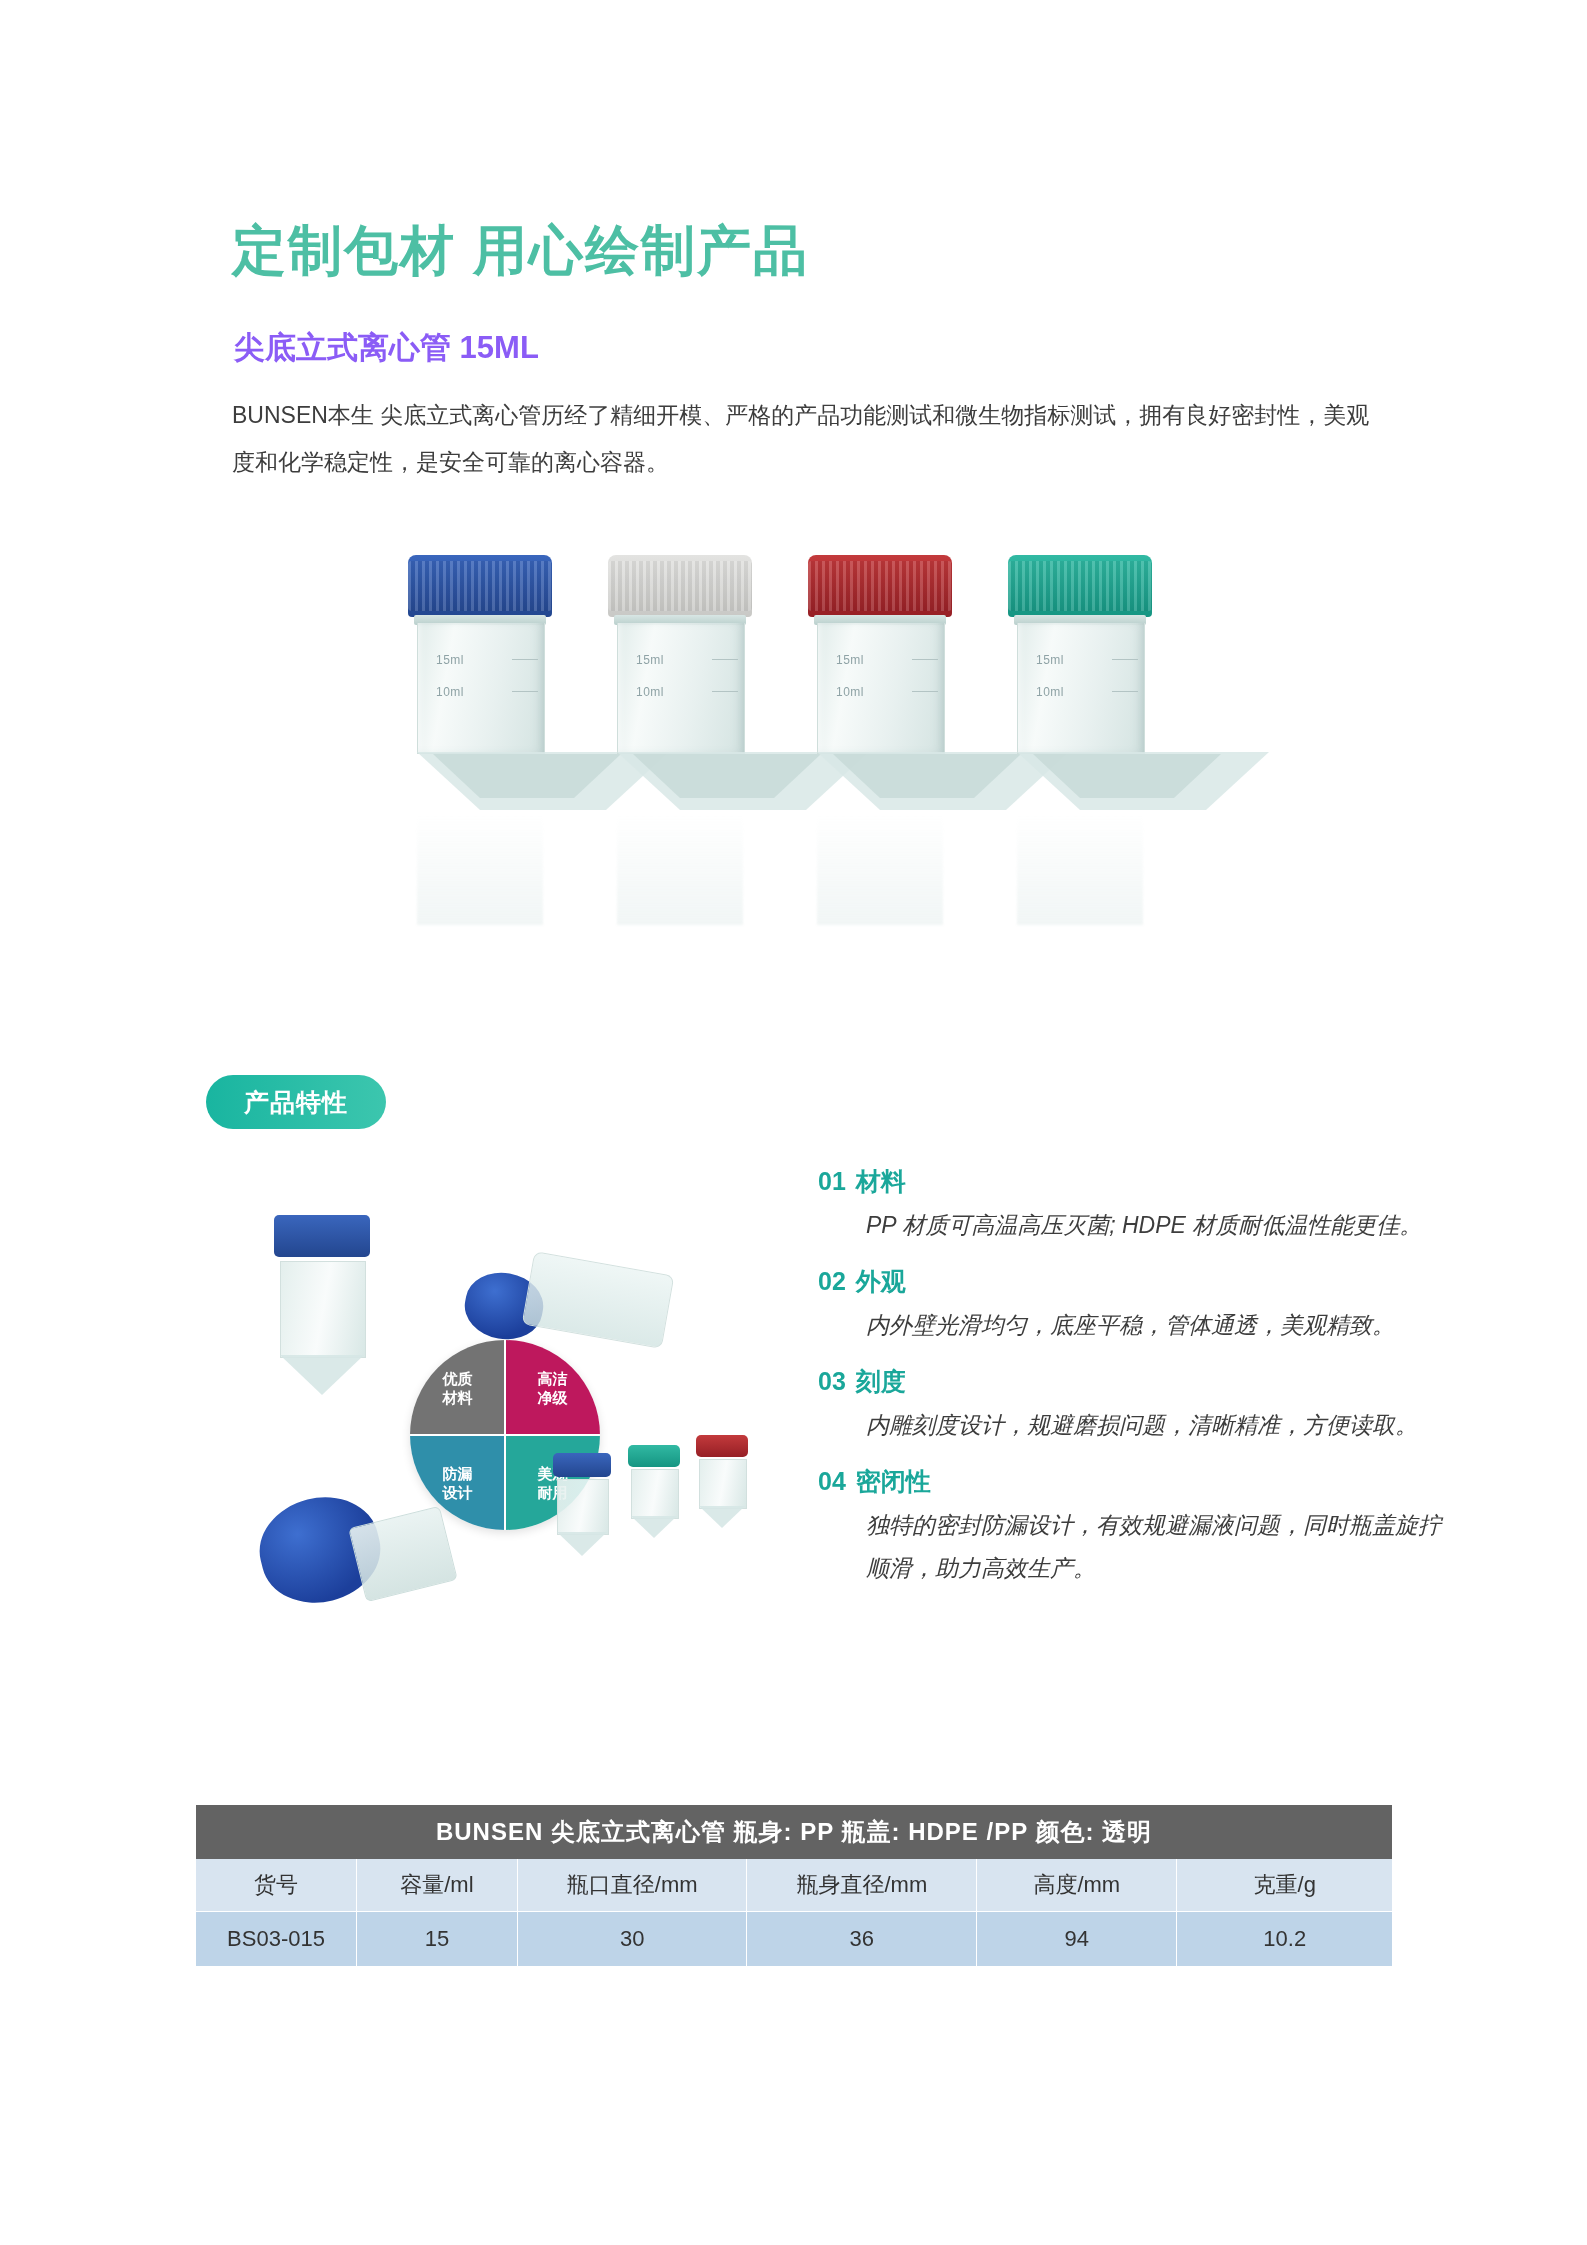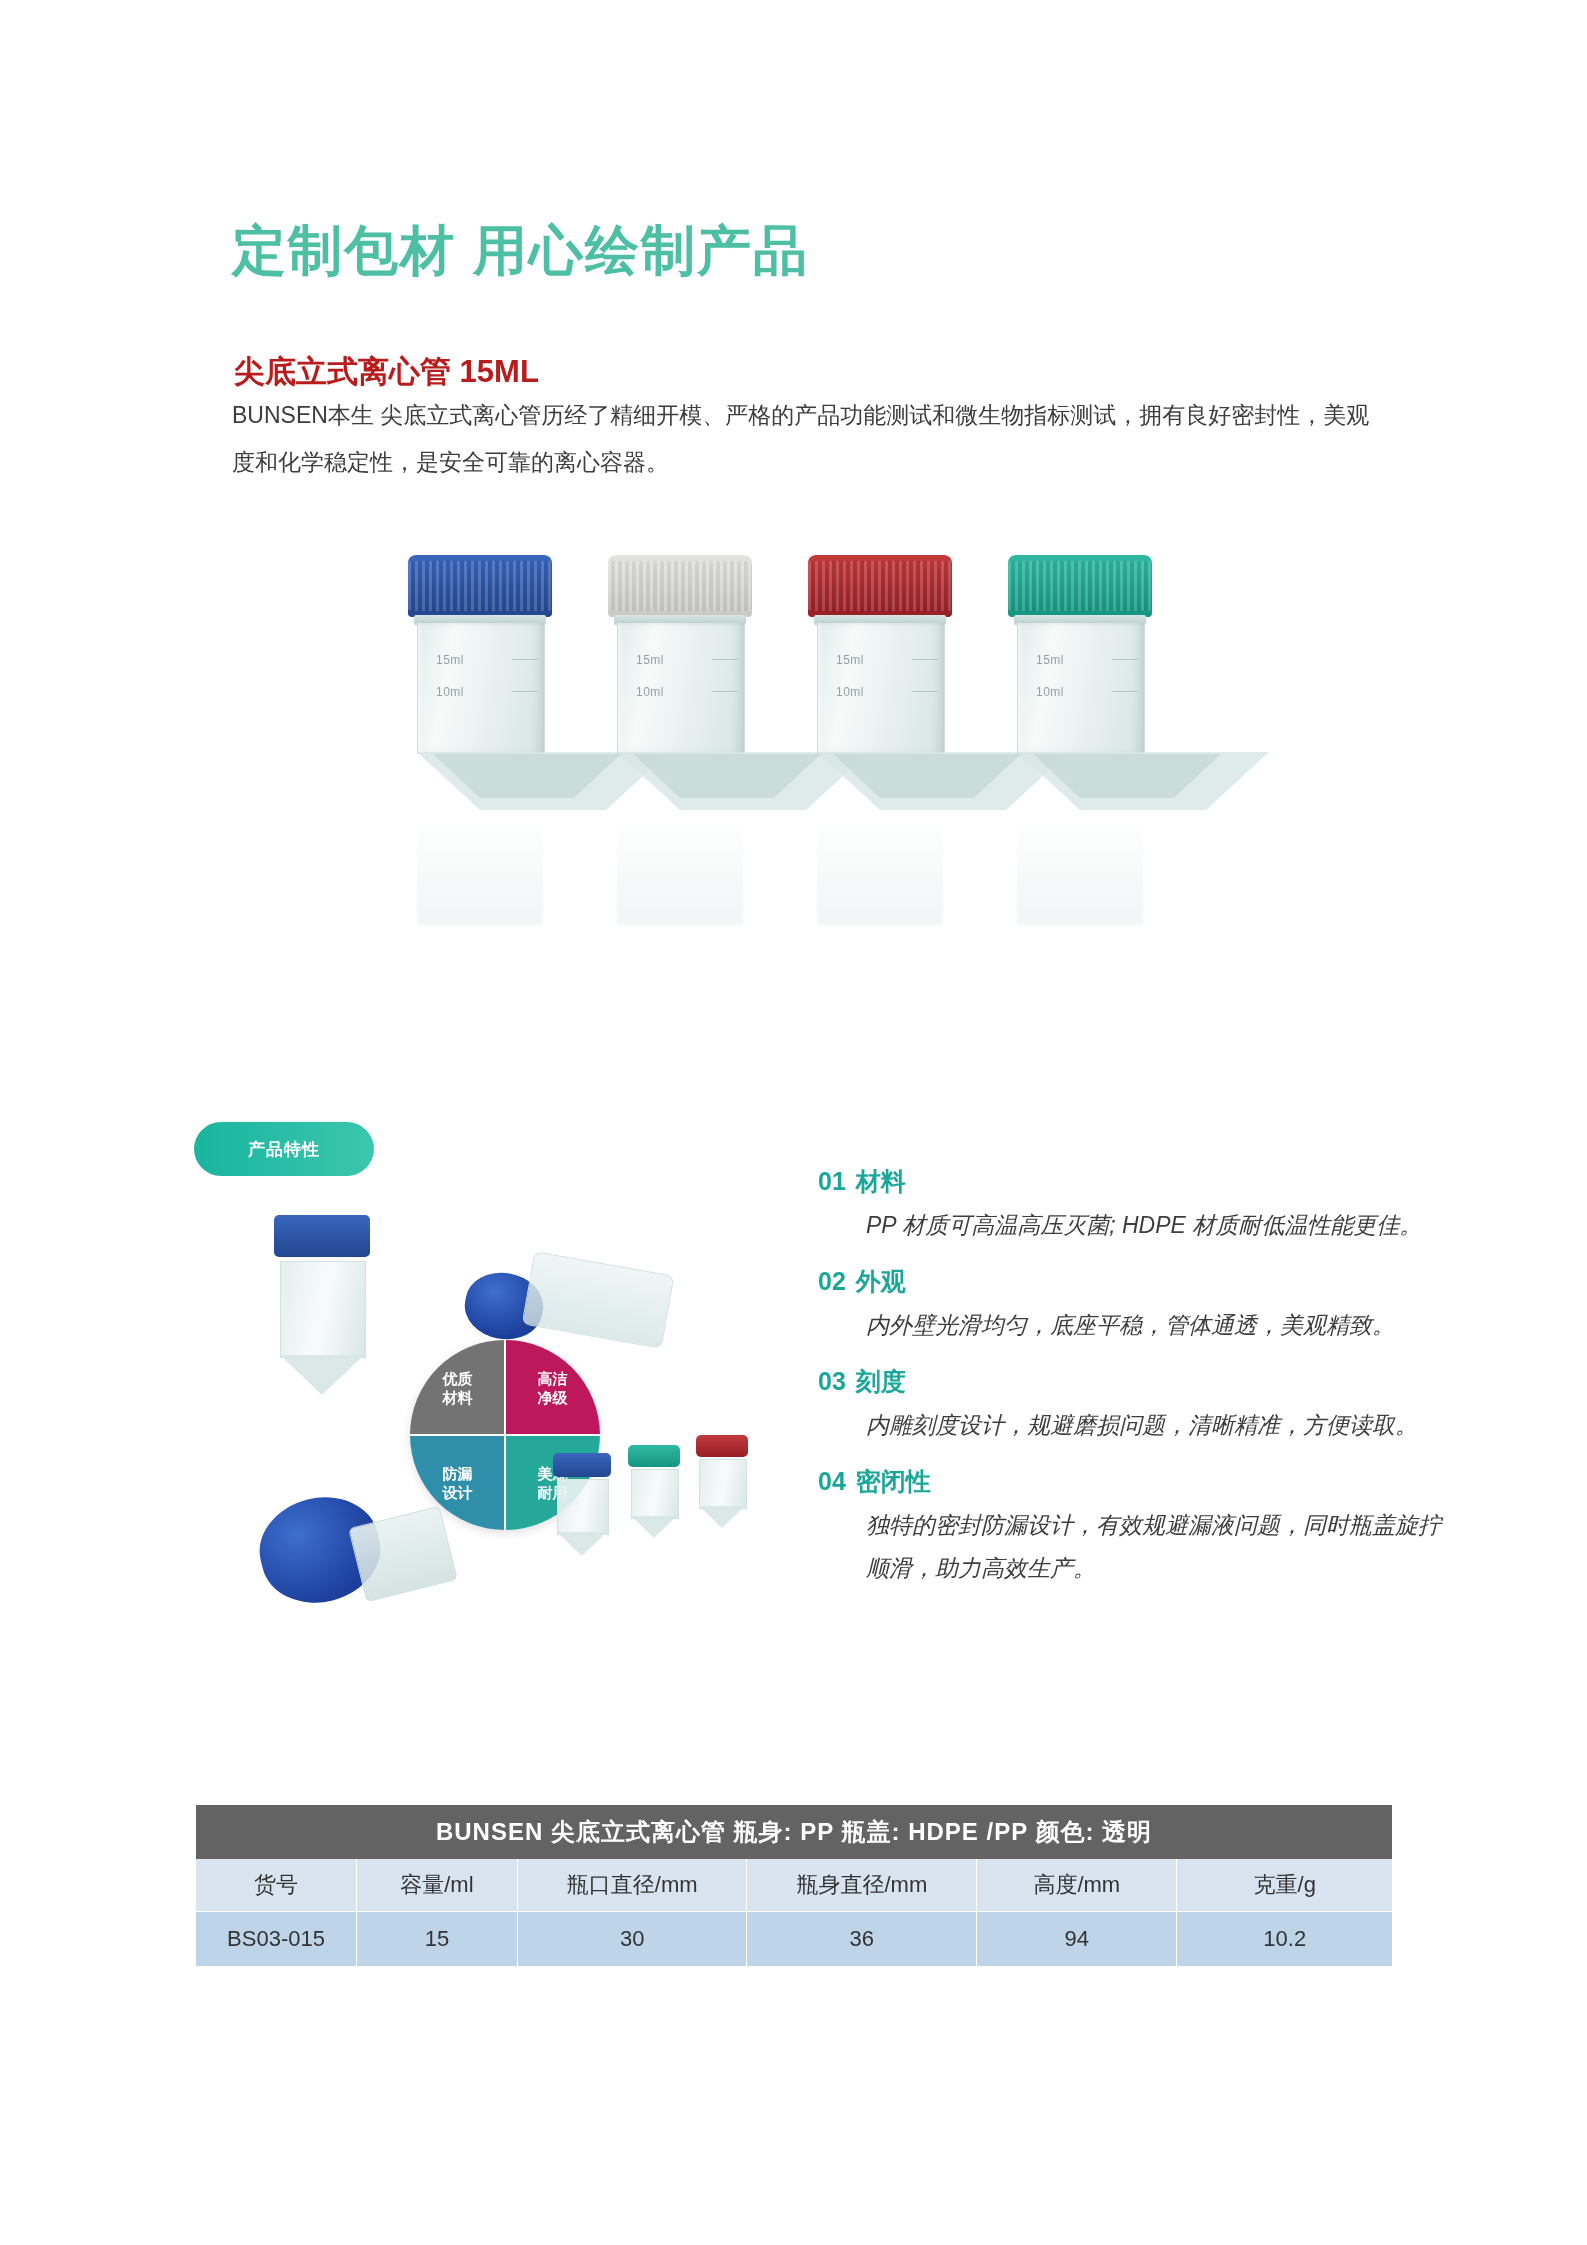--- a/index.html
+++ b/index.html
@@ -32,23 +32,22 @@
     color: #4dbfa4;
     letter-spacing: 2px;
     white-space: nowrap;
   }
   .sub-title {
     position: absolute;
     left: 234px;
     top: 327px;
     font-size: 31px;
     font-weight: bold;
-    color: #b91c1c;
+    color: #8b5cf6;
     white-space: nowrap;
-    margin-top: 24px;
   }
   .intro {
     position: absolute;
     left: 232px;
     top: 392px;
     width: 1150px;
     font-size: 23px;
     line-height: 47px;
     color: #3d3d3d;
   }
@@ -148,34 +147,33 @@
     height: 110px;
     background: linear-gradient(180deg, rgba(205,222,221,0.55), rgba(255,255,255,0));
     transform: scaleY(-1);
     filter: blur(1px);
     opacity: 0.5;
   }
 
   
   .feature-badge {
     position: absolute;
-    left: 194px;
+    left: 206px;
     top: 1075px;
     width: 180px;
     height: 54px;
     background: linear-gradient(90deg,#19b5a0,#3cc6ae);
     border-radius: 27px;
     color: #ffffff;
-    font-size: 17px;
+    font-size: 25px;
     font-weight: bold;
     display: flex;
     align-items: center;
     justify-content: center;
     letter-spacing: 1px;
-    margin-top: 47px;
   }
 
   
   .feature-img {
     position: absolute;
     left: 250px;
     top: 1195px;
     width: 520px;
     height: 420px;
   }

